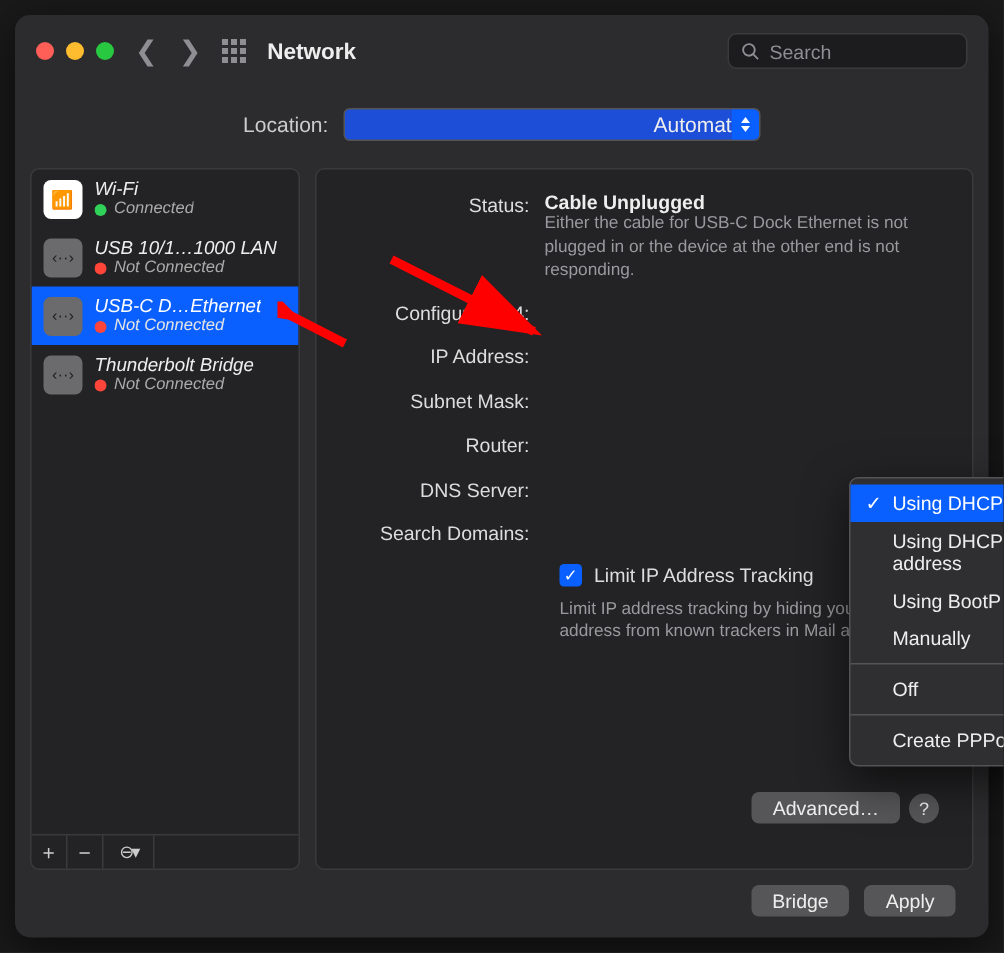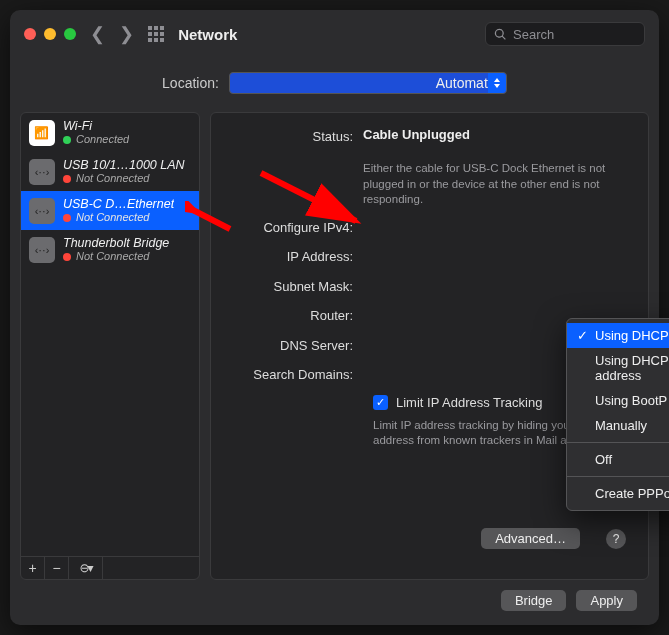--- a/index.html
+++ b/index.html
@@ -40,31 +40,31 @@
   .svc .status-text { color: #aaa; }
   .svc.selected .status-text { color: #e4e4e4; }
   .sidebar-footer { display:flex; border-top:1px solid #3a3a3c; }
   .sf-btn { width: 24px; height: 22px; display:flex; align-items:center; justify-content:center; color:#ccc; font-size:14px; border-right:1px solid #3a3a3c; }
   .sf-btn.menu { width: 34px; font-size: 12px; letter-spacing: -2px; }
   .detail { flex:1; background:#232325; border:1px solid #3a3a3c; border-radius:6px; padding: 14px 22px 30px 22px; position:relative; display:flex; flex-direction:column; }
   .row { display:flex; align-items:flex-start; margin-bottom: 10px; }
   .row .lbl { width: 130px; text-align:right; padding-right: 10px; color:#ddd; font-size:13px; line-height:1.5; }
   .row .val { flex:1; color:#eee; font-size:13px; }
   .status-head { font-weight:600; }
-  .status-sub { color:#9a9a9e; font-size:11.5px; line-height:1.35; margin-top:19px; max-width: 250px; }
+  .status-sub { color:#9a9a9e; font-size:11.5px; line-height:1.35; margin-top:0; max-width: 250px; }
   .chk-row { display:flex; align-items:flex-start; gap:8px; }
   .checkbox { width:15px; height:15px; border-radius:3px; background:#0a60ff; display:flex; align-items:center; justify-content:center; }
   .checkbox::after { content:"✓"; color:#fff; font-size:11px; }
   .hint { color:#9a9a9e; font-size:11.5px; line-height:1.35; margin-top:4px; max-width: 260px; }
   .menu-pop { position:absolute; left:355px; top:205px; width:250px; background:#2f2f31; border:1px solid #545456; border-radius:6px; box-shadow:0 10px 30px rgba(0,0,0,.6); padding:4px 0; }
   .menu-item { padding:5px 28px; font-size:13px; color:#eee; position:relative; }
   .menu-item.sel { background:#0a60ff; color:#fff; }
   .menu-item.sel::before { content:"✓"; position:absolute; left:10px; }
   .menu-sep { height:1px; background:#545456; margin:4px 0; }
-  .detail-footer { margin-top:auto; display:flex; justify-content:flex-end; align-items:center; gap:26px; }
+  .detail-footer { margin-top:auto; display:flex; justify-content:flex-end; align-items:center; gap:6px; }
   .btn { background:#565658; color:#eee; border-radius:5px; padding:3px 14px; font-size:13px; }
   .help { width:20px; height:20px; border-radius:50%; background:#565658; color:#eee; display:flex; align-items:center; justify-content:center; font-size:12px; }
   .window-footer { display:flex; justify-content:flex-end; gap:10px; padding: 0 22px 14px; }
   
   .arrow-svg { position:absolute; pointer-events:none; }
 </style>
 </head>
 <body>
 
 <div class="window">

